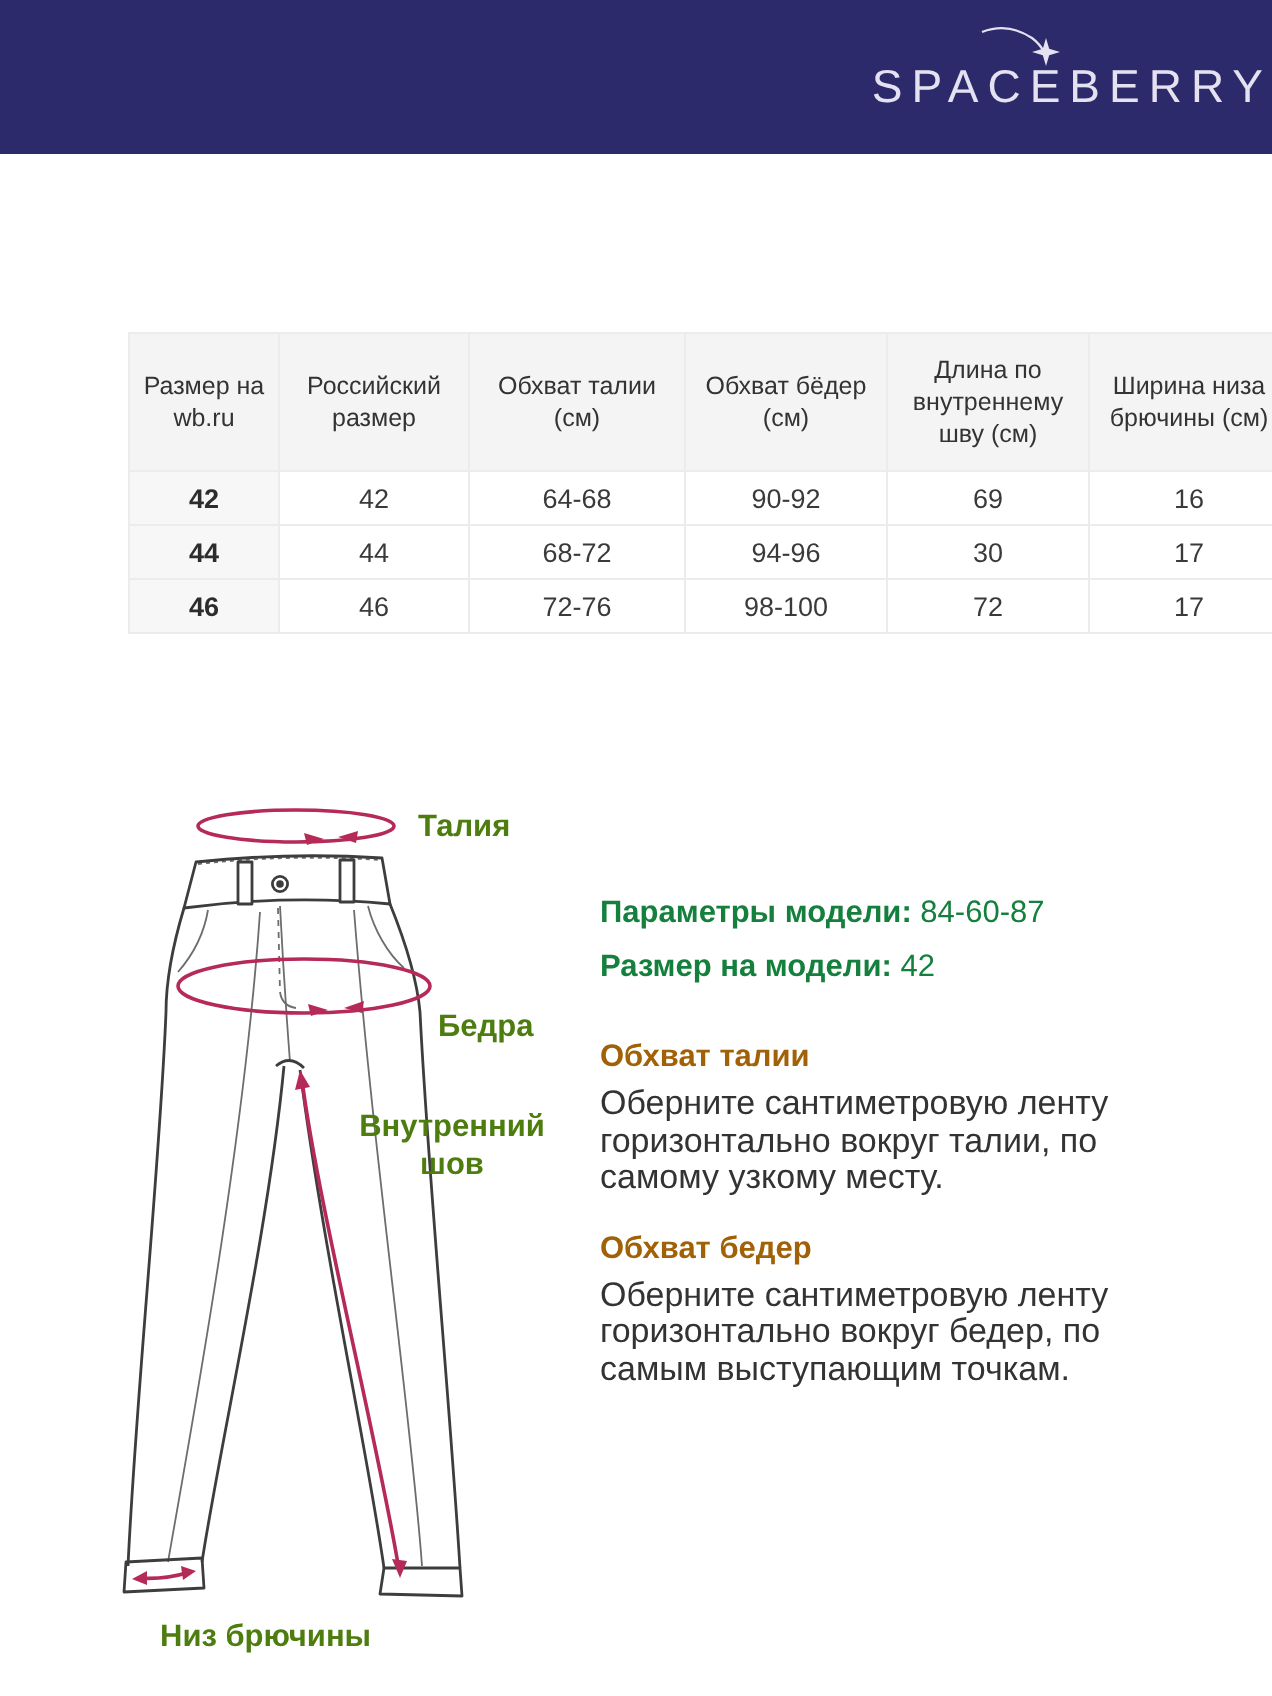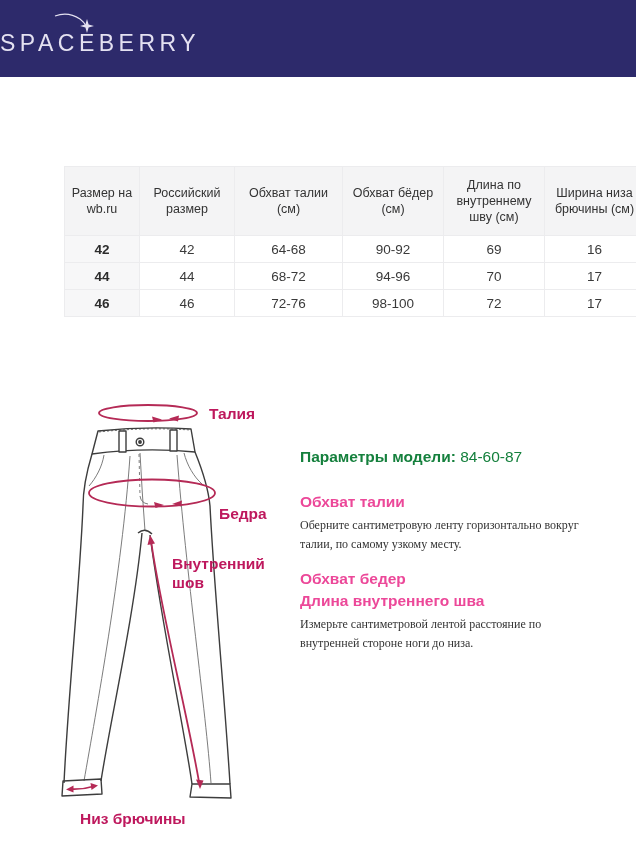--- a/index.html
+++ b/index.html
@@ -3,21 +3,21 @@
 <meta charset="utf-8">
 <style>
   html,body{margin:0;padding:0;}
   body{
     width:636px;height:848px;position:relative;background:#ffffff;
     font-family:"Liberation Sans", sans-serif;color:#222;overflow:hidden;
   }
   
   .brand-header{
     position:absolute;top:0;left:0;width:636px;height:77px;
-    background:#2d2a6b;display:flex;align-items:center;justify-content:flex-start;
+    background:#2d2a6b;display:flex;align-items:center;justify-content:flex-end;
   }
   .logo-wrap{position:relative;display:inline-block;padding-top:10px;}
   .logo-text{
     font-family:"Liberation Sans", sans-serif;font-weight:300;
     font-size:23px;letter-spacing:4.5px;color:#e4e1f1;
   }
   .comet{position:absolute;left:52px;top:-10px;width:44px;height:30px;}
   
   .size-table{
     position:absolute;top:166px;left:28px;width:580px;
@@ -30,36 +30,36 @@
   }
   .size-table td{
     border:1px solid #ececee;background:#fff;
     font-size:13.5px;color:#3a3a3a;text-align:center;vertical-align:middle;
     height:26px;padding:0 2px;
   }
   .size-table td:first-child{font-weight:700;background:#f7f7f8;color:#2c2c2c;}
   
   .pants-svg{position:absolute;left:38px;top:392px;width:235px;height:440px;}
   .diagram-label{
-    position:absolute;font-size:15.5px;font-weight:700;color:#be185d;line-height:19px;
+    position:absolute;font-size:15.5px;font-weight:700;color:#4d7c0f;line-height:19px;text-align:center;
   }
   .lbl-waist{left:209px;top:404px;}
   .lbl-hips{left:219px;top:479px;margin-top:25px;}
   .lbl-inseam{left:172px;top:554px;width:108px;}
   .lbl-hem{left:80px;top:809px;}
   
   .right-col{position:absolute;left:300px;top:443px;width:300px;}
   .model-info{font-size:15.5px;line-height:27px;color:#15803d;}
   .model-info .lbl{font-weight:700;}
   .sections{margin-top:24px;}
   .m-section h3{
-    margin:0 0 6px 0;font-size:15.5px;font-weight:700;color:#ec4899;line-height:16px;
+    margin:0 0 6px 0;font-size:15.5px;font-weight:700;color:#a16207;line-height:16px;
   }
   .m-section p{
-    margin:0 0 18px 0;font-size:12px;line-height:18.5px;color:#333;width:294px;font-family:Liberation Serif, serif;
+    margin:0 0 18px 0;font-size:17px;line-height:18.5px;color:#333;width:294px;
   }
 </style>
 </head>
 <body>
 
 <div class="brand-header">
   <div class="logo-wrap">
     <svg class="comet" viewBox="0 0 44 30">
       <path d="M3,6 Q16,1 28,9 Q32,12 34,16" fill="none" stroke="#e4e1f1" stroke-width="1.1"></path>
       <path d="M35,9 L36.6,14.4 L42,16 L36.6,17.6 L35,23 L33.4,17.6 L28,16 L33.4,14.4 Z" fill="#e4e1f1"></path>
@@ -94,21 +94,21 @@
       <td>64-68</td>
       <td>90-92</td>
       <td>69</td>
       <td>16</td>
     </tr>
     <tr>
       <td>44</td>
       <td>44</td>
       <td>68-72</td>
       <td>94-96</td>
-      <td>70</td>
+      <td>30</td>
       <td>17</td>
     </tr>
     <tr>
       <td>46</td>
       <td>46</td>
       <td>72-76</td>
       <td>98-100</td>
       <td>72</td>
       <td>17</td>
     </tr>
@@ -163,28 +163,29 @@
 <div class="diagram-label lbl-hips">Бедра</div>
 <div class="diagram-label lbl-inseam">Внутренний шов</div>
 <div class="diagram-label lbl-hem">Низ брючины</div>
 
 <div class="right-col">
   <div class="model-info">
     <div>
       <span class="lbl">Параметры модели:</span>
       <span>84-60-87</span>
     </div>
+    <div>
+      <span class="lbl">Размер на модели:</span>
+      <span>42</span>
+    </div>
   </div>
 
   <div class="sections">
     <div class="m-section">
       <h3>Обхват талии</h3>
       <p>Оберните сантиметровую ленту горизонтально вокруг талии, по самому узкому месту.</p>
     </div>
     <div class="m-section">
       <h3>Обхват бедер</h3>
-    </div>
-    <div class="m-section">
-      <h3>Длина внутреннего шва</h3>
-      <p>Измерьте сантиметровой лентой расстояние по внутренней стороне ноги до низа.</p>
+      <p>Оберните сантиметровую ленту горизонтально вокруг бедер, по самым выступающим точкам.</p>
     </div>
   </div>
 </div>
 
 </body></html>

